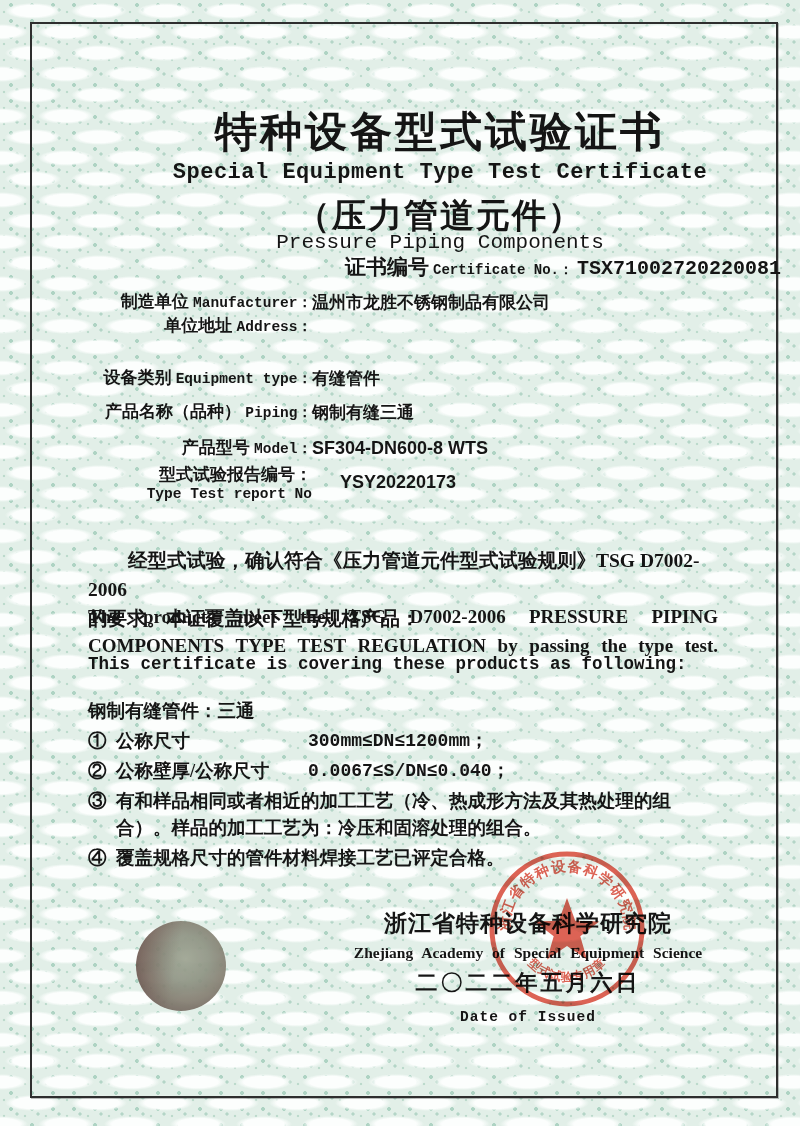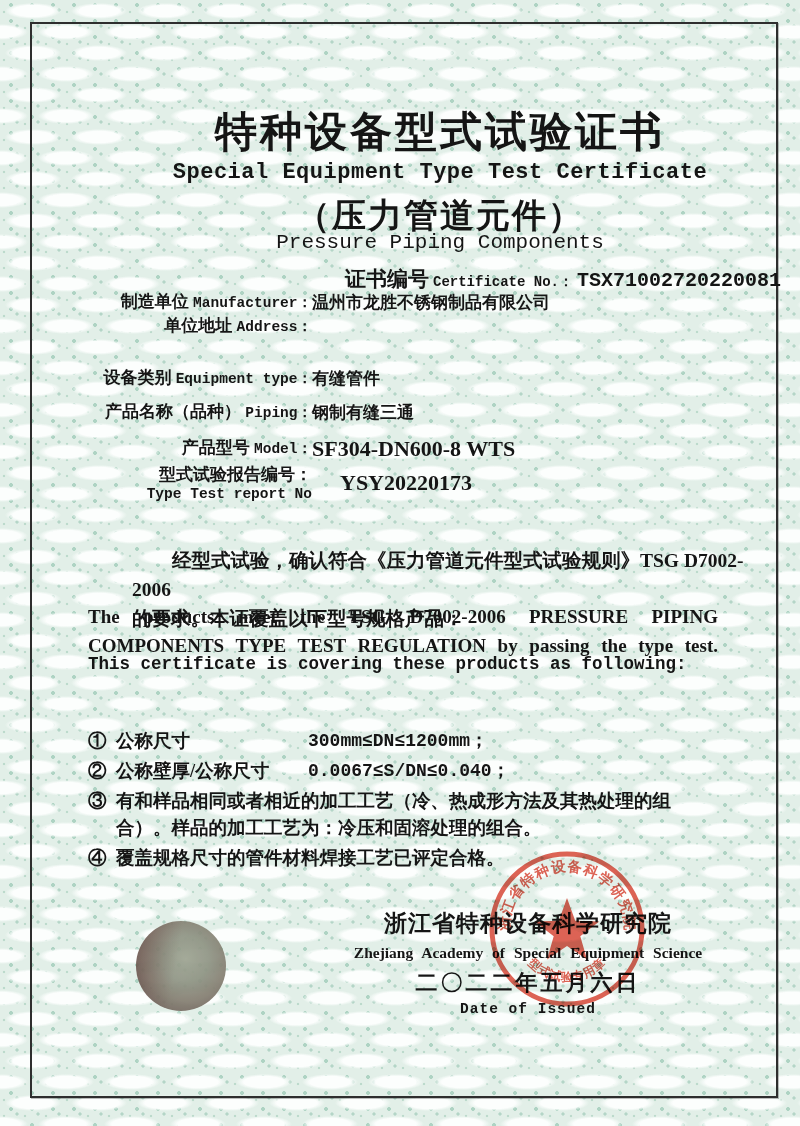--- a/index.html
+++ b/index.html
@@ -27,55 +27,55 @@
   .mono{font-family:"Liberation Mono","DejaVu Sans Mono",monospace;}
   .abs{position:absolute;}
 
   
   .titles{position:absolute;left:68px;width:744px;text-align:center;}
   .title-cn{top:104px;font-size:42px;font-weight:700;letter-spacing:3px;}
   .title-en{top:160px;font-size:22px;font-weight:700;letter-spacing:.5px;}
   .subtitle-cn{top:193px;font-size:34px;font-weight:700;letter-spacing:2px;}
   .subtitle-en{top:231px;font-size:21px;font-weight:400;}
 
-  .certno{position:absolute;left:345px;top:253px;white-space:nowrap;margin-top:12px;}
+  .certno{position:absolute;left:345px;top:253px;white-space:nowrap;}
   .certno .cn{font-size:21px;font-weight:700;}
   .certno .en{font-size:14px;font-weight:700;}
   .certno .val{font-size:20px;font-weight:700;}
 
   
   .field-row{position:absolute;left:88px;right:40px;display:flex;}
   .flabel{flex:0 0 224px;font-size:17px;text-align:right;}
   .flabel .cn{font-weight:600;}
   .flabel .en{font-size:14.5px;font-family:"Liberation Mono","DejaVu Sans Mono",monospace;font-weight:600;}
   .fvalue{font-size:17px;font-weight:600;line-height:25px;}
-  .fvalue.monov{font-family:Liberation Serif, serif;font-size:22px;font-weight:700;}
+  .fvalue.monov{font-family:Liberation Sans, sans-serif;font-size:18px;font-weight:700;}
   .stacklabel .cn{display:block;font-size:17px;font-weight:600;}
   .stacklabel .en{display:block;font-size:14.5px;font-weight:600;}
 
   
-  .stmt-cn{position:absolute;left:88px;width:632px;font-size:19.5px;font-weight:600;line-height:29px;margin-left:44px;}
+  .stmt-cn{position:absolute;left:88px;width:632px;font-size:19.5px;font-weight:600;line-height:29px;}
   .stmt-en-bold{position:absolute;left:88px;width:630px;font-size:19px;font-weight:700;}
   .stmt-en-bold .jline{text-align:justify;text-align-last:justify;line-height:29px;}
   .stmt-en-mono{position:absolute;left:88px;font-size:17.5px;font-weight:600;}
 
   
   .prod-head{position:absolute;left:88px;font-size:18.5px;font-weight:600;}
   .prod-item{position:absolute;left:88px;display:flex;font-size:18.5px;font-weight:600;line-height:27px;}
   .prod-item .marker{flex:0 0 28px;}
   .prod-item .name{flex:0 0 192px;}
   .prod-item .valmono{font-family:"Liberation Mono","DejaVu Sans Mono",monospace;font-size:18px;font-weight:700;}
   .prod-item .lines{max-width:600px;}
 
   
   .issuer{position:absolute;left:330px;top:908px;width:396px;text-align:center;}
   .org-cn{font-size:23px;font-weight:700;letter-spacing:1px;}
   .org-en{margin-top:5px;font-size:15.5px;font-weight:600;word-spacing:5px;}
   .date-cn{margin-top:6px;font-size:22px;font-weight:600;letter-spacing:3px;}
-  .date-en{margin-top:3px;font-size:14.5px;font-weight:600;letter-spacing:1px;}
+  .date-en{margin-top:11px;font-size:14.5px;font-weight:600;letter-spacing:1px;}
 
   
   .seal{position:absolute;left:486px;top:848px;width:162px;height:162px;
         opacity:.82;mix-blend-mode:multiply;pointer-events:none;}
   .ink-blot{
     position:absolute;left:136px;top:921px;width:90px;height:90px;border-radius:50%;
     background:
       linear-gradient(100deg, rgba(96,62,58,.55), rgba(96,62,58,0) 45%),
       radial-gradient(circle at 55% 42%, #9da391 0%, #8f9484 32%, #847e71 58%, #71645c 80%, #64554b 100%);
     opacity:.92;
@@ -148,20 +148,21 @@
   <div class="stmt-cn" style="top:546px">
     <div style="text-indent:40px">经型式试验，确认符合《压力管道元件型式试验规则》TSG D7002-2006</div>
     <div>的要求。本证覆盖以下型号规格产品：</div>
   </div>
   <div class="stmt-en-bold" style="top:602px">
     <div class="jline">The products meet the TSG D7002-2006 PRESSURE PIPING</div>
     <div class="jline">COMPONENTS TYPE TEST REGULATION by passing the type test.</div>
   </div>
   <div class="stmt-en-mono mono" style="top:654px">This certificate is covering these products as following:</div>
 
+  <div class="prod-head" style="top:698px">钢制有缝管件：三通</div>
 
   <div class="prod-item" style="top:728px">
     <span class="marker">①</span>
     <span class="name">公称尺寸</span>
     <span class="valmono">300mm≤DN≤1200mm；</span>
   </div>
 
   <div class="prod-item" style="top:758px">
     <span class="marker">②</span>
     <span class="name">公称壁厚/公称尺寸</span>

